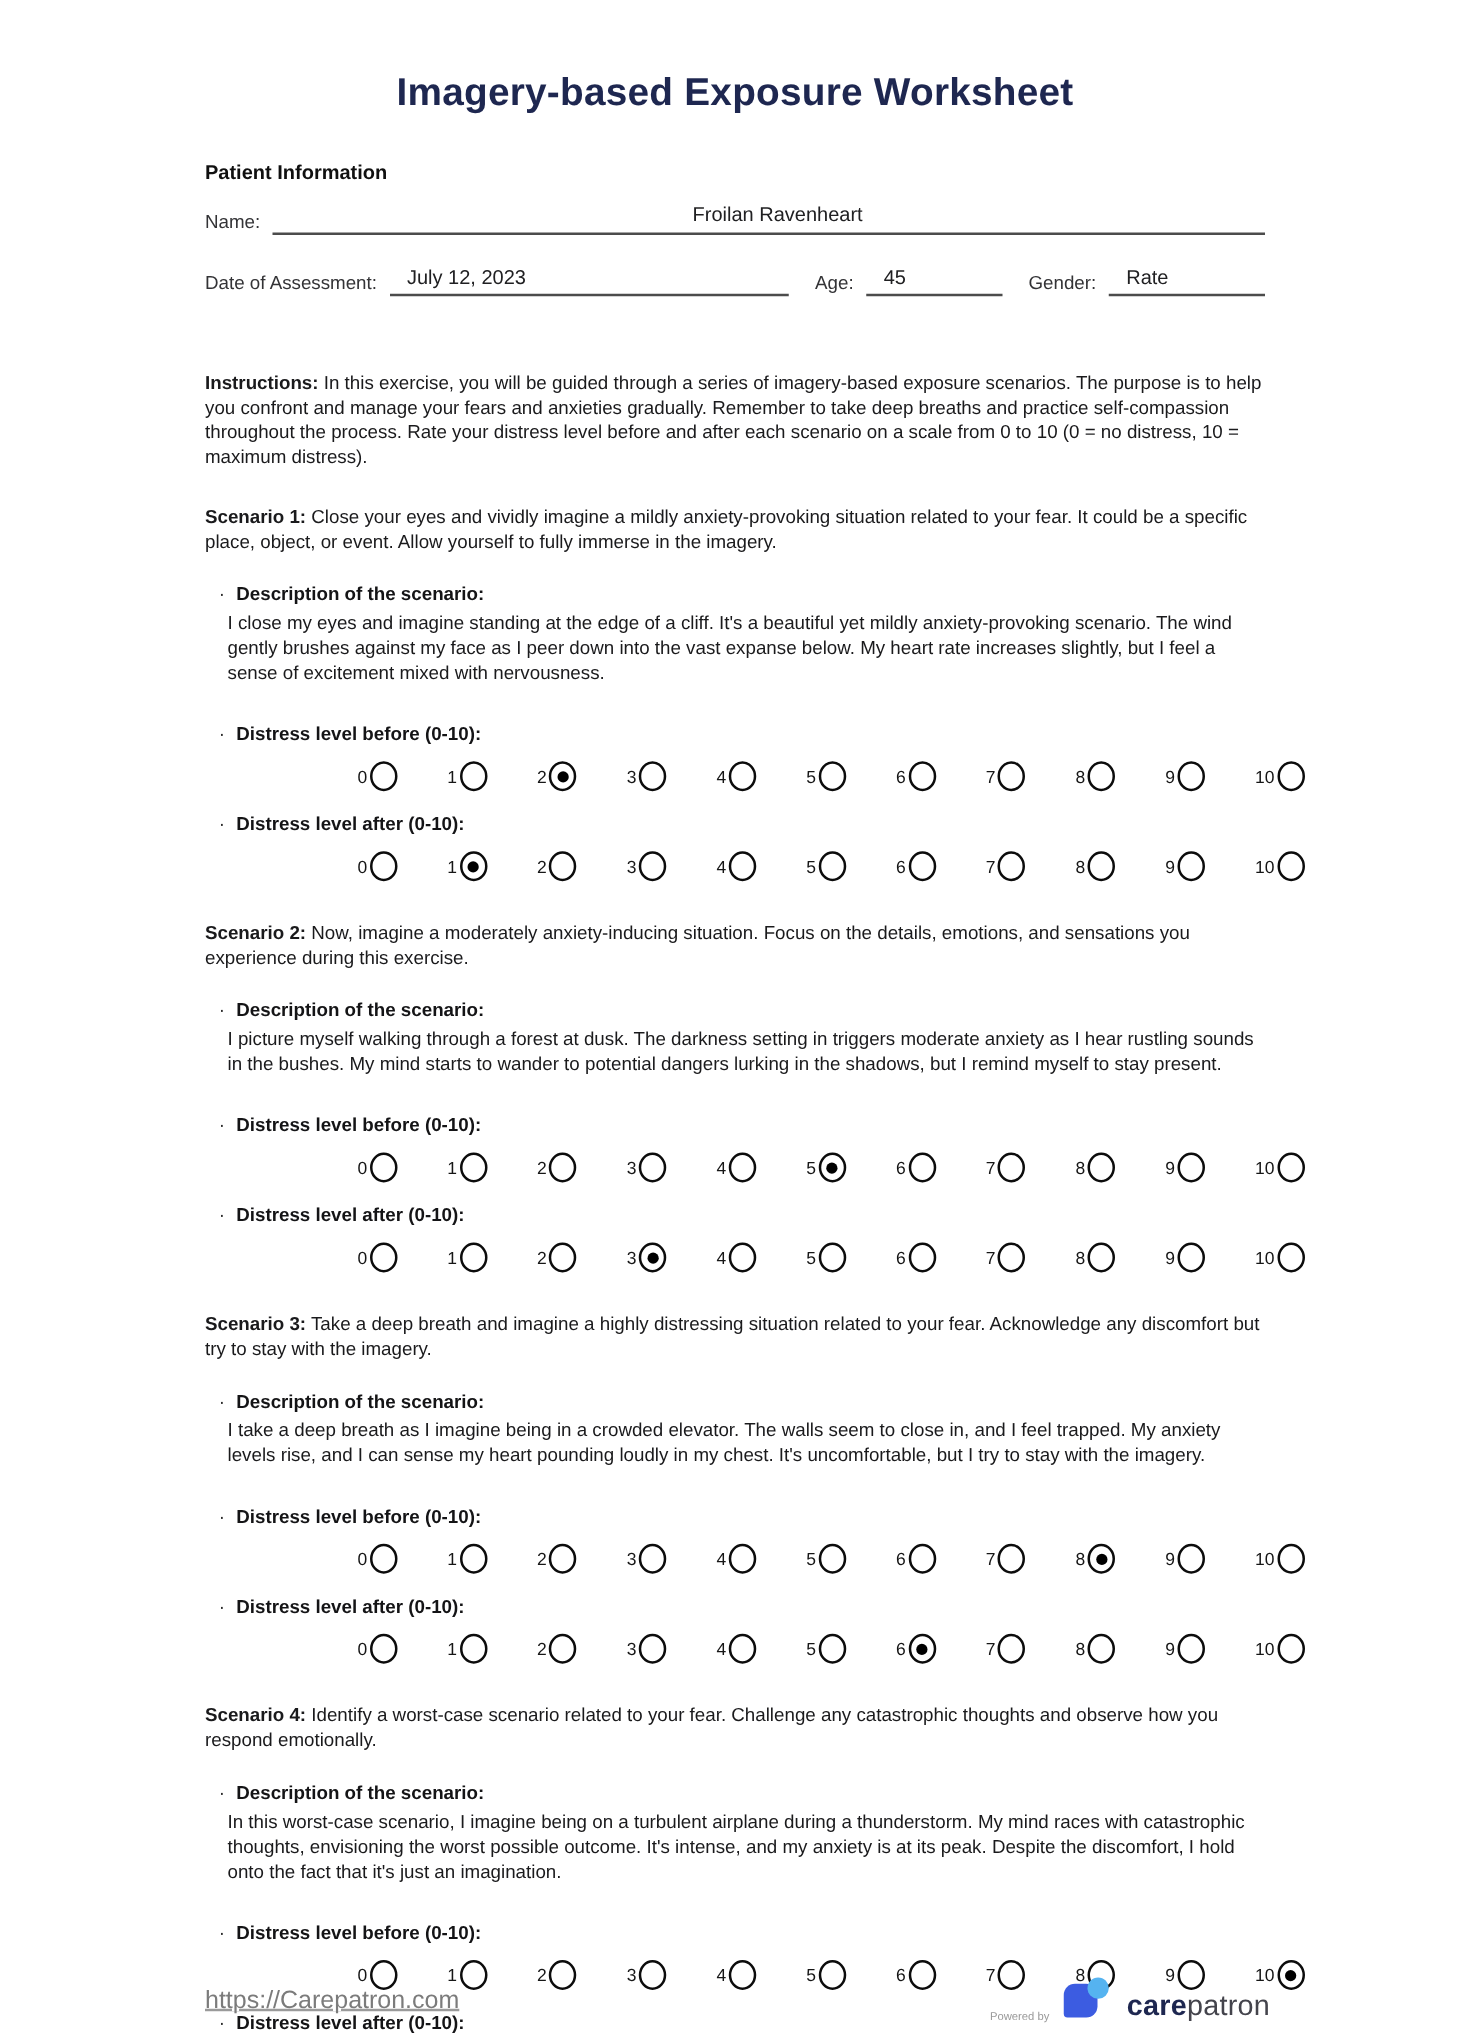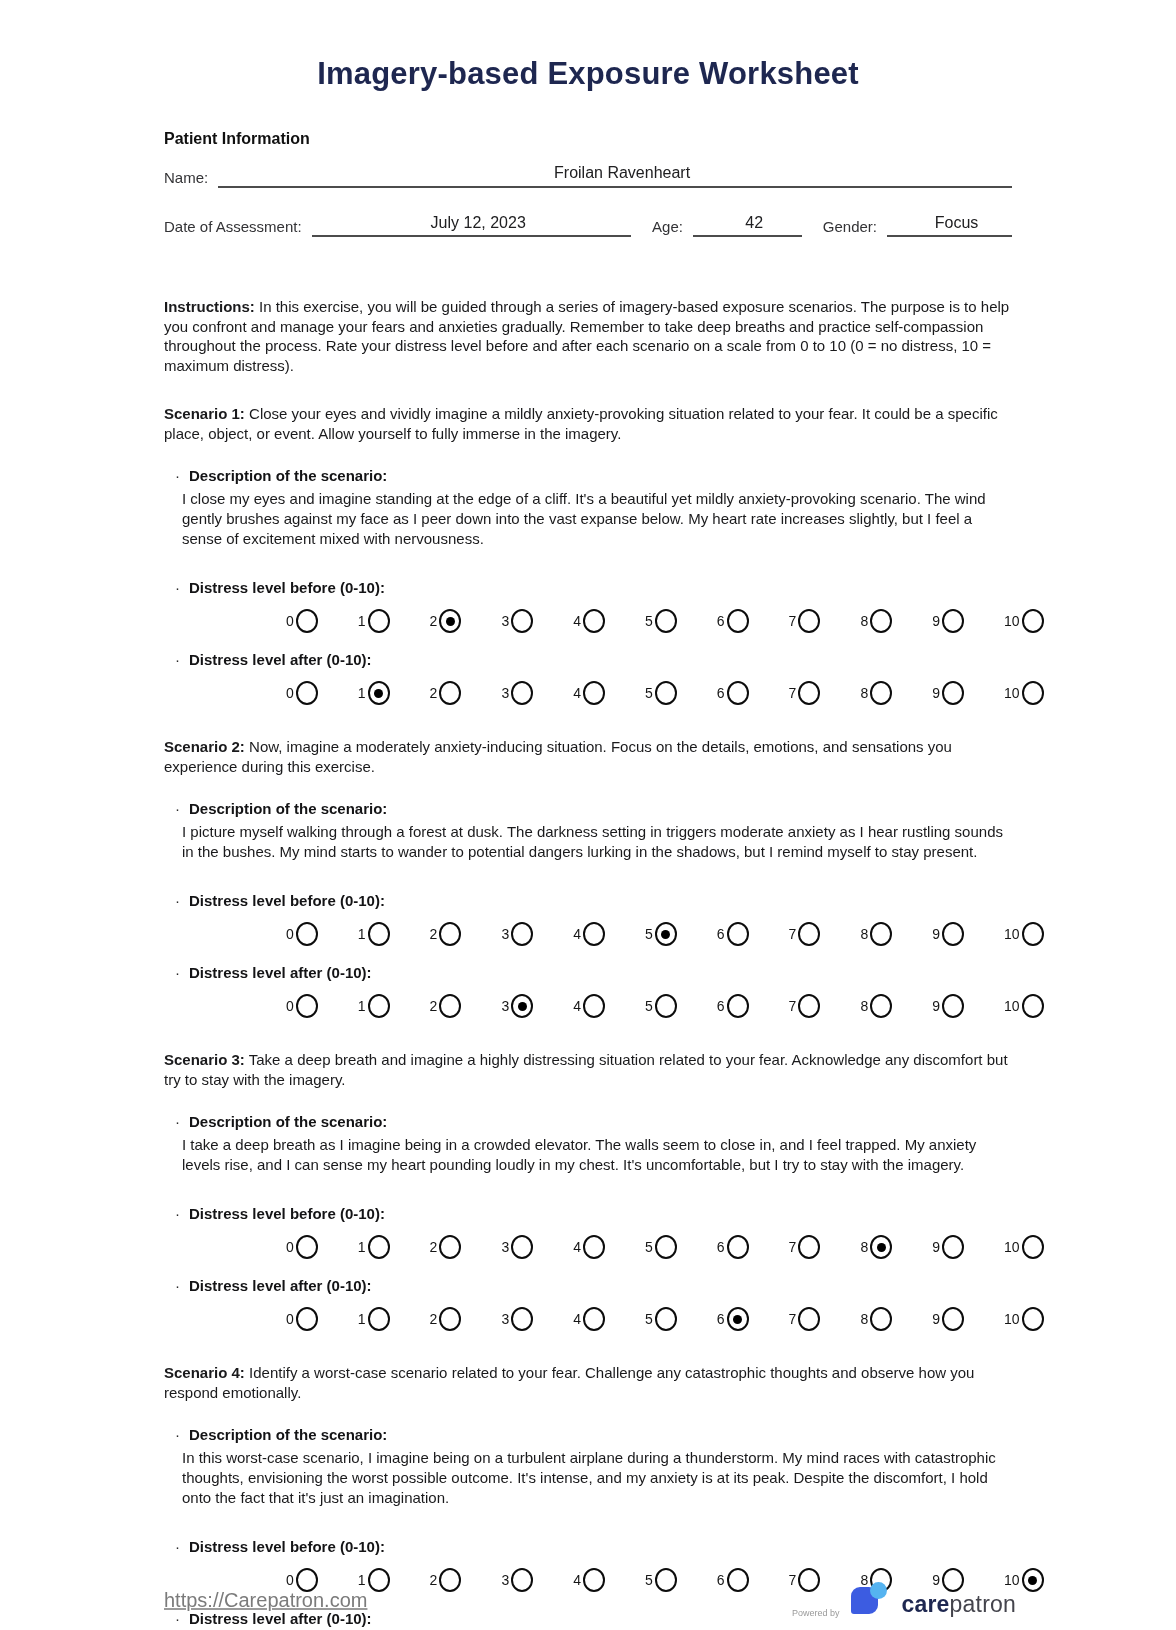--- a/index.html
+++ b/index.html
@@ -22,21 +22,21 @@
   }
 
   .field-row { display:flex; align-items:flex-end; margin-top:16px; }
   .field-label { font-size:15px; color:#333336; white-space:nowrap; padding-bottom:2px; }
   .field-line {
     border-bottom:2px solid #4c4c4c; margin-left:10px;
     padding:0 0 3px 14px; font-size:16px; color:#202022;
   }
   .fill { flex:1 1 auto; }
   .name-row .field-line { padding-bottom:4px;text-align:center; }
-  .date-row { margin-top:26px;text-align:center; }
+  .date-row { margin-top:26px; }
   .date-row .spacer { width:26px; }
   .w-date { width:388px; }
   .w-age { width:130px; }
   .w-gender { width:150px; }
 
   .para { font-size:15px; line-height:19.5px; color:#1a1a1c; }
   .instructions { margin-top:60px; }
   .bold-lead { font-weight:bold; }
 
   .scenario-head { margin-top:29px; font-size:15px; line-height:20px; }
@@ -103,24 +103,24 @@
       <div class="field-row name-row">
         <span class="field-label">Name:</span>
         <span class="field-line fill">Froilan Ravenheart</span>
       </div>
 
       <div class="field-row date-row">
         <span class="field-label">Date of Assessment:</span>
         <span class="field-line w-date">July 12, 2023</span>
         <span class="spacer"></span>
         <span class="field-label">Age:</span>
-        <span class="field-line w-age">42</span>
+        <span class="field-line w-age">45</span>
         <span class="spacer"></span>
         <span class="field-label">Gender:</span>
-        <span class="field-line w-gender">Focus</span>
+        <span class="field-line w-gender">Rate</span>
       </div>
     </div>
 
     <p class="para instructions">
       <span class="bold-lead">Instructions:</span><span> In this exercise, you will be guided through a series of imagery-based exposure scenarios. The purpose is to help you confront and manage your fears and anxieties gradually. Remember to take deep breaths and practice self-compassion throughout the process. Rate your distress level before and after each scenario on a scale from 0 to 10 (0 = no distress, 10 = maximum distress).</span>
     </p>
 
     <div class="scenario">
       <p class="para scenario-head">
         <span class="bold-lead">Scenario 1:</span><span> Close your eyes and vividly imagine a mildly anxiety-provoking situation related to your fear. It could be a specific place, object, or event. Allow yourself to fully immerse in the imagery.</span>

